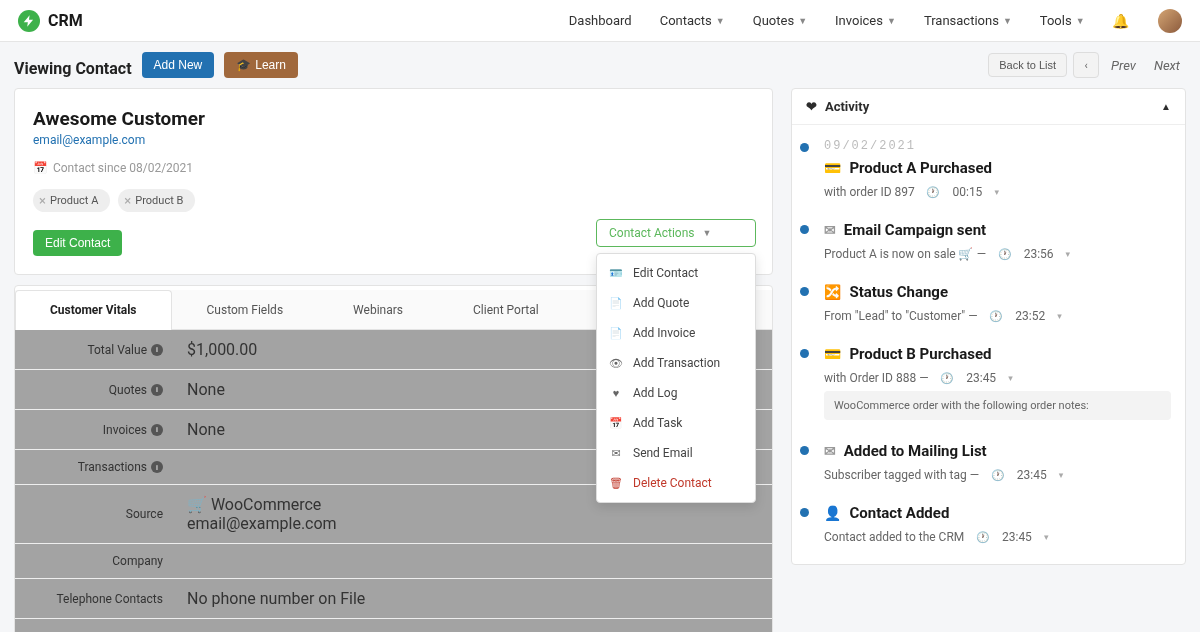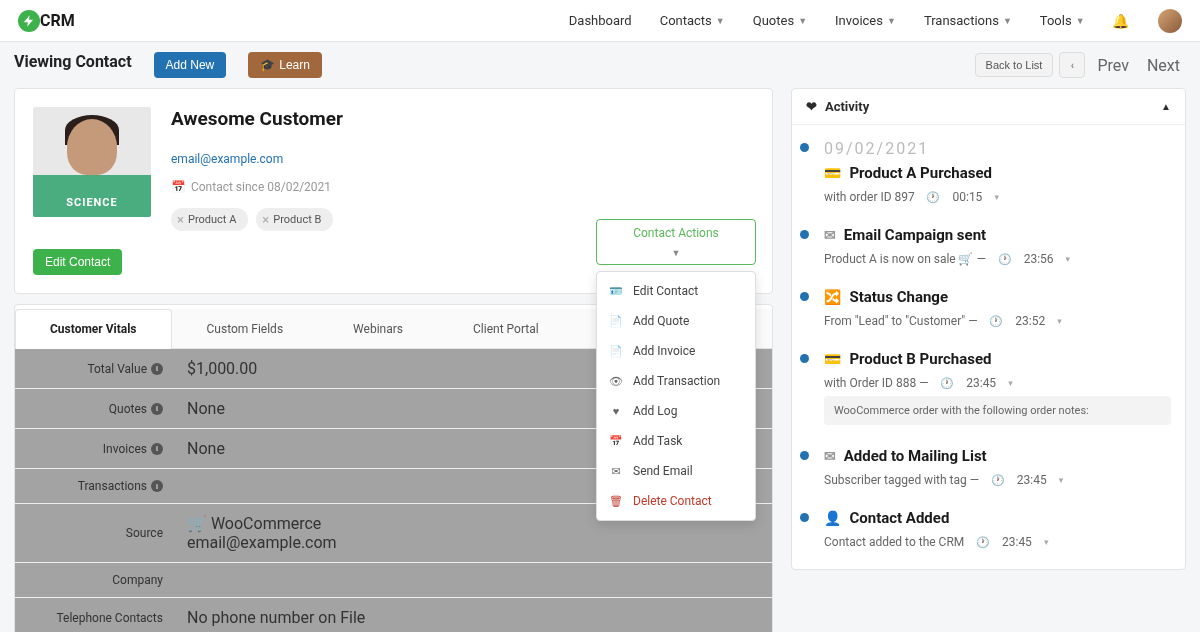--- a/index.html
+++ b/index.html
@@ -1,65 +1,65 @@
 <!DOCTYPE html>
 <html><head>
 <meta charset="utf-8">
 <style>
 * { box-sizing: border-box; margin: 0; padding: 0; }
 body { font-family: -apple-system, BlinkMacSystemFont, "Segoe UI", Roboto, sans-serif; font-size: 13px; color: #2c2c2c; background: #f5f6f8; }
 
 
 .topbar { background: #fff; height: 42px; display: flex; align-items: center; padding: 0 18px; border-bottom: 1px solid #e5e5e5; }
-.brand { display: flex; align-items: center; font-weight: 700; font-size: 16px; color: #1a1a1a; }
+.brand { display: flex; align-items: center; gap: 8px; font-weight: 700; font-size: 16px; color: #1a1a1a; }
 .brand-icon { width: 22px; height: 22px; border-radius: 50%; background: #3db14a; display: flex; align-items: center; justify-content: center; }
 .brand-icon svg { fill: #fff; }
 .topnav { margin-left: auto; display: flex; align-items: center; gap: 28px; }
 .topnav-item { display: flex; align-items: center; gap: 4px; color: #333; cursor: pointer; font-size: 13px; }
 .caret { font-size: 9px; color: #888; }
 .bell { color: #bbb; font-size: 14px; }
 .avatar { width: 24px; height: 24px; border-radius: 50%; background: linear-gradient(135deg,#d4a574,#8b5a3c); }
 
 
-.subheader { display: flex; align-items: flex-start; padding: 10px 14px; gap: 22px; }
+.subheader { display: flex; align-items: flex-end; padding: 10px 14px; gap: 10px; }
 .page-title { font-size: 16px; font-weight: 700; color: #222; }
 .btn { border: none; border-radius: 4px; padding: 6px 12px; font-size: 12px; cursor: pointer; display: inline-flex; align-items: center; gap: 4px; }
 .btn-blue { background: #2271b1; color: #fff; }
 .btn-brown { background: #a0683c; color: #fff; }
 .btn-green { background: #3db14a; color: #fff; }
 .subheader-right { margin-left: auto; display: flex; align-items: center; gap: 6px; }
 .btn-light { background: #f3f3f3; border: 1px solid #ddd; color: #555; font-size: 11px; padding: 5px 10px; border-radius: 4px; cursor: pointer; }
 .nav-arrow { background: #f3f3f3; border: 1px solid #ddd; width: 26px; height: 26px; display: flex; align-items: center; justify-content: center; border-radius: 4px; cursor: pointer; color: #666; font-size: 11px; }
-.nav-txt { font-size: 16px; color: #666; padding: 0 6px; cursor: pointer; }
+.nav-txt { font-size: 13px; color: #666; padding: 0 6px; cursor: pointer; font-style: italic; }
 
 
 .main { display: flex; gap: 18px; padding: 0 14px 20px; }
 .left-col { flex: 1; min-width: 0; }
 .right-col { width: 395px; }
 
 
 .card { background: #fff; border: 1px solid #e3e3e3; border-radius: 4px; }
 .contact-head { padding: 18px; display: flex; gap: 20px; position: relative; }
 .photo { width: 118px; height: 110px; background: linear-gradient(#e8e8e8,#e8e8e8); border-radius: 2px; position: relative; overflow: hidden; }
 .photo-face { position: absolute; top: 12px; left: 34px; width: 50px; height: 56px; background: #c49a7a; border-radius: 50% 50% 40% 40%; }
 .photo-hair { position: absolute; top: 8px; left: 32px; width: 54px; height: 30px; background: #2a1f1a; border-radius: 50% 50% 0 0; }
 .photo-shirt { position: absolute; bottom: 0; left: 0; right: 0; height: 42px; background: #4aad7f; }
 .photo-text { position: absolute; bottom: 8px; left: 50%; transform: translateX(-50%); color: #fff; font-size: 11px; font-weight: 700; letter-spacing: 1px; }
 .contact-info { flex: 1; }
-.contact-name { font-size: 19px; font-weight: 700; color: #1a1a1a; margin-bottom: 21px; }
+.contact-name { font-size: 19px; font-weight: 700; color: #1a1a1a; margin-bottom: 2px; }
 .contact-email { color: #2271b1; font-size: 12px; margin-bottom: 14px; display: inline-block; }
 .contact-since { color: #999; font-size: 12px; margin-bottom: 14px; display: flex; align-items: center; gap: 5px; }
 .tags { display: flex; gap: 8px; }
 .tag { background: #eee; border-radius: 12px; padding: 4px 12px 4px 6px; font-size: 11px; color: #555; display: flex; align-items: center; gap: 4px; }
 .tag-x { color: #aaa; font-size: 13px; }
 .edit-btn-wrap { padding: 0 18px 18px; }
 
 
 .actions-wrap { position: absolute; right: 16px; top: 130px; z-index: 10; }
-.actions-btn { border: 1px solid #5cb85c; color: #5cb85c; background: #fff; border-radius: 4px; padding: 6px 12px; font-size: 12px; display: flex; align-items: center; gap: 8px; cursor: pointer; flex-direction: column; }
+.actions-btn { border: 1px solid #5cb85c; color: #5cb85c; background: #fff; border-radius: 4px; padding: 6px 12px; font-size: 12px; display: flex; align-items: center; gap: 8px; cursor: pointer; }
 .actions-menu { margin-top: 6px; background: #fff; border: 1px solid #ddd; border-radius: 4px; box-shadow: 0 4px 12px rgba(0,0,0,.12); width: 160px; padding: 4px 0; }
 .actions-item { padding: 8px 12px; font-size: 12px; color: #444; display: flex; align-items: center; gap: 10px; cursor: pointer; }
 .actions-item.danger { color: #c0392b; }
 .ai-icon { width: 14px; display: inline-flex; justify-content: center; color: #666; font-size: 11px; }
 
 
 .tabs { display: flex; border-bottom: 1px solid #e3e3e3; background: #fafafa; margin-top: 4px; }
 .tab { padding: 12px 34px; font-size: 12px; color: #555; cursor: pointer; border: 1px solid transparent; border-bottom: none; }
 .tab.active { background: #fff; border-color: #e3e3e3; font-weight: 700; color: #222; border-radius: 4px 4px 0 0; margin-bottom: -1px; }
 
@@ -70,21 +70,21 @@
 .vlabel { width: 160px; text-align: right; padding: 10px 12px; font-size: 12px; color: #333; display: flex; justify-content: flex-end; align-items: center; gap: 4px; }
 .vval { flex: 1; padding: 10px 12px; font-size: 16px; color: #333; }
 .info-icon { width: 12px; height: 12px; border-radius: 50%; background: #555; color: #fff; font-size: 8px; display: inline-flex; align-items: center; justify-content: center; }
 
 
 .activity-head { padding: 10px 14px; border-bottom: 1px solid #eee; display: flex; align-items: center; gap: 8px; font-weight: 700; font-size: 13px; }
 .activity-head .caret-up { margin-left: auto; font-size: 10px; }
 .timeline { padding: 14px 14px 14px 8px; }
 .titem { position: relative; padding-left: 24px; margin-bottom: 22px; }
 .tdot { position: absolute; left: 0; top: 4px; width: 9px; height: 9px; border-radius: 50%; background: #2271b1; }
-.tdate { font-size: 16px; color: #bbb; letter-spacing: 2px; margin-bottom: 6px; }
+.tdate { font-size: 12px; color: #bbb; letter-spacing: 2px; margin-bottom: 6px; font-family: Liberation Mono, monospace; }
 .ttitle { font-size: 15px; font-weight: 700; color: #1a1a1a; margin-bottom: 8px; display: flex; align-items: center; gap: 8px; }
 .ttitle .ticon { color: #999; font-size: 14px; }
 .tdesc { font-size: 12px; color: #666; display: flex; align-items: center; gap: 12px; flex-wrap: wrap; }
 .tdesc .clock { font-size: 11px; }
 .tnote { background: #f3f3f3; padding: 8px 10px; border-radius: 4px; font-size: 11px; color: #666; margin-top: 6px; }
 .chev { font-size: 9px; color: #aaa; }
 </style>
 </head>
 <body>
 
@@ -139,26 +139,20 @@
     <span class="nav-txt">Prev</span>
     <span class="nav-txt">Next</span>
   </div>
 </div>
 
 <div class="main">
   <div class="left-col">
 
     <div class="card" style="position:relative;">
       <div class="contact-head">
-        <div class="photo">
-          <div class="photo-hair"></div>
-          <div class="photo-face"></div>
-          <div class="photo-shirt"></div>
-          <div class="photo-text">SCIENCE</div>
-        </div>
         <div class="contact-info">
           <div class="contact-name">Awesome Customer</div>
           <a class="contact-email">email@example.com</a>
           <div class="contact-since">
             <span>📅</span>
             <span>Contact since 08/02/2021</span>
           </div>
           <div class="tags">
             <span class="tag">
                 <span class="tag-x">×</span>

